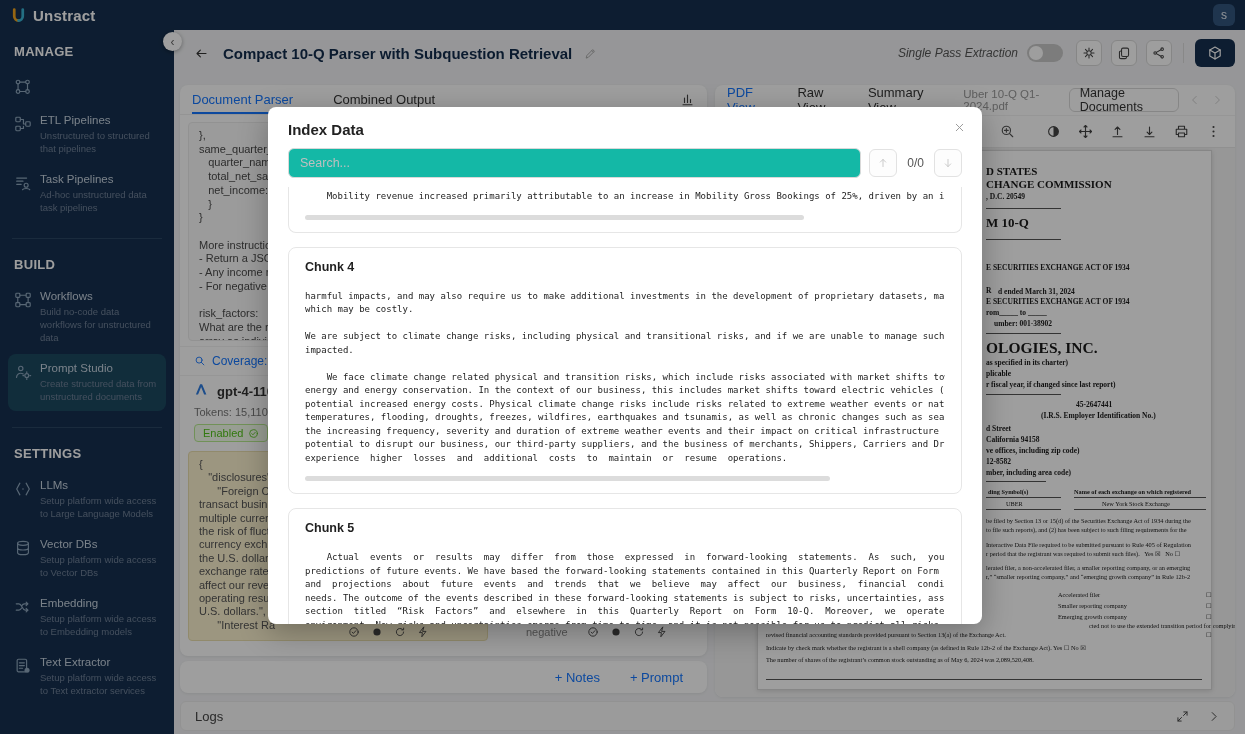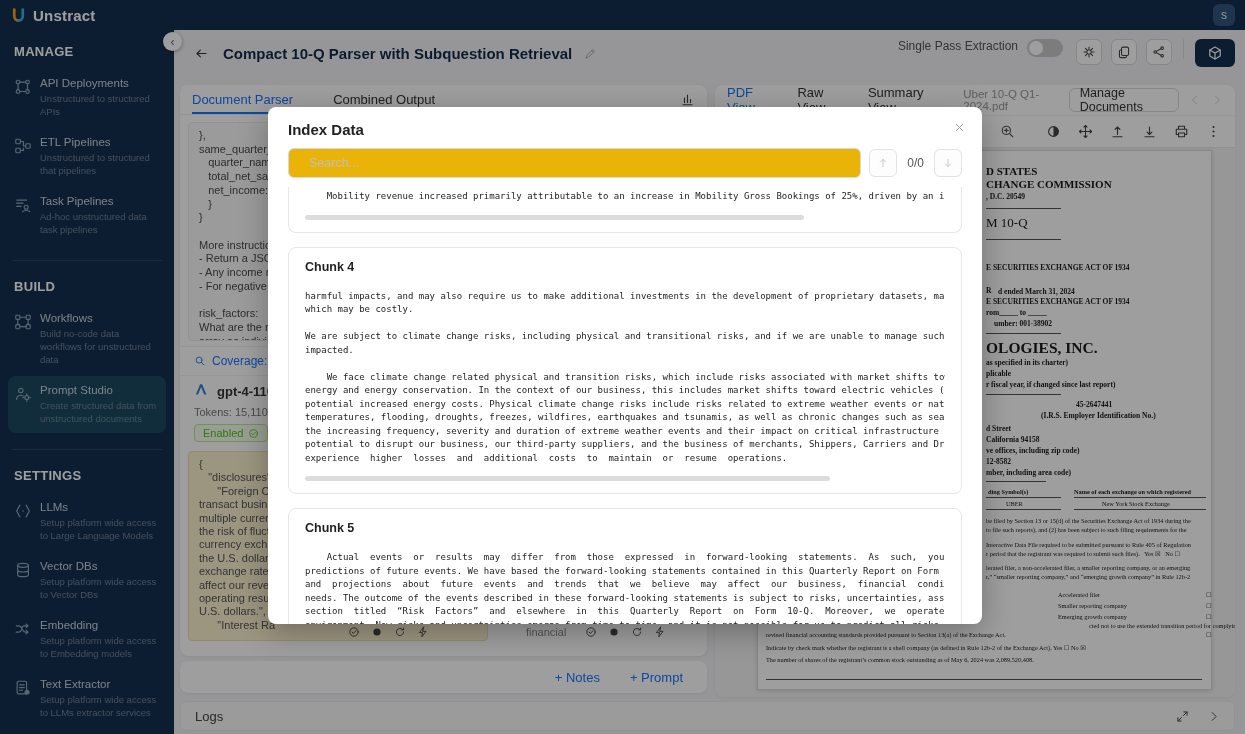--- a/index.html
+++ b/index.html
@@ -29,21 +29,21 @@
   .main { position:absolute; left:172px; top:30px; right:0; bottom:0; background:#f2f3f5; }
   .collapse { position:absolute; left:163px; top:32px; width:19px; height:19px; border-radius:50%; background:#fff; box-shadow:0 1px 4px rgba(0,0,0,.35); z-index:6; display:flex; align-items:center; justify-content:center; color:#666; font-size:12px; cursor:pointer; }
 
   .titlebar { position:absolute; left:0; top:0; right:0; height:46px; display:flex; align-items:center; padding:0 10px 0 22px; }
   .icon-btn { display:inline-flex; align-items:center; justify-content:center; color:#444; cursor:pointer; }
   .icon-btn svg, .mini svg { width:15px; height:15px; }
   .back { color:#333; margin-right:14px; }
   .page-title { font-size:15px; font-weight:bold; color:#132c4c; }
   .pencil { color:#a8a8a8; margin-left:12px; }
   .pencil svg { width:13px; height:13px; }
-  .tb-right { margin-left:auto; display:flex; align-items:flex-start; gap:9px; }
+  .tb-right { margin-left:auto; display:flex; align-items:center; gap:9px;font-style:italic; }
   .spe-label { font-size:12px; color:#555; }
   .toggle { width:36px; height:18px; border-radius:9px; background:#c9c9c9; position:relative; cursor:pointer; margin-right:4px; }
   .toggle-knob { position:absolute; left:2px; top:2px; width:14px; height:14px; border-radius:50%; background:#fff; }
   .tb-btn { width:26px; height:26px; border:1px solid #d9d9d9; border-radius:6px; background:#fff; color:#444; display:flex; align-items:center; justify-content:center; cursor:pointer; }
   .tb-btn svg { width:14px; height:14px; }
   .tb-sep { width:1px; height:20px; background:#dcdcdc; margin:0 2px; }
   .deploy-btn { width:40px; height:28px; border-radius:6px; background:#16304f; color:#fff; display:flex; align-items:center; justify-content:center; cursor:pointer; }
   .deploy-btn svg { width:16px; height:16px; }
 
   
@@ -81,40 +81,40 @@
   .manage-btn { border:1px solid #d9d9d9; border-radius:6px; height:24px; padding:0 10px; font-size:12.5px; color:#333; background:#fff; display:flex; align-items:center; cursor:pointer; }
   .pg-chev { color:#c9c9c9; } .pg-chev svg { width:12px; height:12px; }
   .rp-toolbar { position:absolute; left:0; top:30px; right:0; height:33px; border-top:1px solid #f2f2f2; border-bottom:1px solid #e9e9e9; display:flex; align-items:center; }
   .pdf-zoom { position:absolute; left:285px; color:#555; }
   .rp-tools { margin-left:auto; display:flex; gap:17px; padding-right:14px; color:#555; }
   .rp-tools svg, .pdf-zoom svg { width:15px; height:15px; }
   .viewer { position:absolute; left:0; top:63px; right:0; bottom:0; background:#f4f4f4; overflow:hidden; }
   .pdf-page { position:absolute; left:42px; top:2px; width:455px; height:540px; background:#fff; border:1px solid #d8d8d8; box-shadow:0 1px 5px rgba(0,0,0,.13); }
   .pl { position:absolute; font-family:"Liberation Serif",serif; color:#1a1a1a; white-space:pre; }
   .b11 { font-size:11px; font-weight:bold; }
-  .b13 { font-size:13px; font-weight:normal; }
+  .b13 { font-size:13px; font-weight:bold; }
   .b15 { font-size:15.5px; font-weight:bold; }
   .b7 { font-size:7.5px; font-weight:bold; }
   .b6 { font-size:6.3px; font-weight:bold; }
   .s6 { font-size:6.3px; }
   .prule { position:absolute; height:1px; background:#555; }
 
   
   .logs-bar { position:absolute; left:8px; top:671px; width:1055px; height:30px; background:#fafafa; border:1px solid #ececec; border-radius:6px; display:flex; align-items:center; padding:0 14px; color:#444; font-size:13px; }
   .logs-icons { margin-left:auto; display:flex; gap:18px; color:#555; }
   .logs-icons svg { width:13px; height:13px; }
 
   
   .mask { position:absolute; inset:0; background:rgba(0,0,0,.38); z-index:20; }
   .modal { position:absolute; left:268px; top:107px; width:714px; height:517px; background:#fff; border-radius:8px; z-index:30; box-shadow:0 8px 30px rgba(0,0,0,.28); padding:14px 20px; overflow:hidden; }
   .m-title { font-size:15px; font-weight:bold; color:#222; }
   .m-close { position:absolute; right:16px; top:14px; color:#999; cursor:pointer; }
   .m-close svg { width:13px; height:13px; }
   .m-search-row { display:flex; gap:8px; margin-top:10px; align-items:center; }
-  .m-input { flex:1; height:30px; border:1px solid #d9d9d9; border-radius:6px; padding:0 20px; font-size:12.5px; color:#333; outline:none; background:#eab308; }
+  .m-input { flex:1; height:30px; border:1px solid #d9d9d9; border-radius:6px; padding:0 11px; font-size:12.5px; color:#333; outline:none; background:#14b8a6; }
   .m-input::placeholder { color:#bfbfbf; }
   .m-nav-btn { width:28px; height:28px; border:1px solid #e2e2e2; border-radius:6px; background:#fdfdfd; color:#c5c5c5; display:flex; align-items:center; justify-content:center; cursor:pointer; }
   .m-nav-btn svg { width:12px; height:12px; }
   .m-counter { font-size:12px; color:#555; margin:0 2px; }
   .m-chunks { margin-top:9px; height:438px; overflow:hidden; display:flex; flex-direction:column; gap:14px; }
   .chunk-card { border:1px solid #e6e6e6; border-radius:8px; padding:12px 16px; flex:none; }
   .chunk-card.clipped { border-top:none; border-radius:0 0 8px 8px; padding-top:3px; }
   .chunk-title { font-size:12.5px; font-weight:bold; color:#1f1f1f; margin-bottom:16px; }
   .m-line { font-family:"DejaVu Sans Mono",monospace; font-size:9px; line-height:13.5px; color:#222; white-space:pre; overflow:hidden; }
   .h-scroll { height:5px; background:#dcdcdc; border-radius:3px; margin-top:11px; }
@@ -139,24 +139,20 @@
       <div class="side-section">
         <div class="side-label">MANAGE</div>
         <div class="side-item">
           <span class="si-icon"><svg viewBox="0 0 20 20" fill="none" stroke="currentColor" stroke-width="1.5" stroke-linecap="round" stroke-linejoin="round">
               <circle cx="4.5" cy="4.5" r="2"></circle>
               <circle cx="15" cy="4.5" r="2"></circle>
               <circle cx="4.5" cy="15" r="2"></circle>
               <circle cx="15" cy="15" r="2"></circle>
               <path d="M6.5 4.5h6.5M4.5 6.5v6.5M15 6.5v6.5M6.5 15h6.5"></path>
             </svg></span>
-          <div>
-            <div class="si-title">API Deployments</div>
-            <div class="si-desc">Unstructured to structured APIs</div>
-          </div>
         </div>
         <div class="side-item">
           <span class="si-icon"><svg viewBox="0 0 20 20" fill="none" stroke="currentColor" stroke-width="1.5" stroke-linecap="round" stroke-linejoin="round">
               <rect x="2" y="2.5" width="5" height="5" rx="1"></rect>
               <rect x="13" y="7.5" width="5" height="5" rx="1"></rect>
               <rect x="2" y="12.5" width="5" height="5" rx="1"></rect>
               <path d="M7 5h3.5v5H13M7 15h3.5v-2.5"></path>
             </svg></span>
           <div>
             <div class="si-title">ETL Pipelines</div>
@@ -237,21 +233,21 @@
           </div>
         </div>
         <div class="side-item">
           <span class="si-icon"><svg viewBox="0 0 20 20" fill="none" stroke="currentColor" stroke-width="1.5" stroke-linecap="round" stroke-linejoin="round">
               <rect x="3.5" y="2.5" width="10.5" height="14" rx="1.5"></rect>
               <path d="M6 6.5h5.5M6 9.5h5.5M6 12.5h3.5"></path>
               <circle cx="14.5" cy="14.8" r="2.8" class="f"></circle>
             </svg></span>
           <div>
             <div class="si-title">Text Extractor</div>
-            <div class="si-desc">Setup platform wide access to LLMs extractor services</div>
+            <div class="si-desc">Setup platform wide access to Text extractor services</div>
           </div>
         </div>
         <div class="side-item"></div>
       </div>
     </aside>
   <div class="collapse">‹</div>
 
   <main class="main">
 
     <div class="titlebar">
@@ -398,21 +394,21 @@
               <path d="M16 10a6 6 0 1 1-2-4.5M16 3.5v3h-3"></path>
             </svg>
           </span>
           <span class="icon-btn">
             <svg viewBox="0 0 20 20" fill="none" stroke="currentColor" stroke-width="1.5" stroke-linecap="round" stroke-linejoin="round">
               <path d="M11 2L4 11h5l-1 7 7-9h-5z"></path>
             </svg>
           </span>
         </div>
       <div class="out-footer-right" id="out-footer-right">
-        <span class="doc-type-label">financial</span>
+        <span class="doc-type-label">negative</span>
       <span class="icon-btn">
             <svg viewBox="0 0 20 20" fill="none" stroke="currentColor" stroke-width="1.5" stroke-linecap="round" stroke-linejoin="round">
               <circle cx="10" cy="10" r="7"></circle>
               <path d="M6.8 10.2l2.2 2.2 4.2-4.6"></path>
             </svg>
           </span>
           <span class="icon-btn">
             <svg viewBox="0 0 20 20" fill="none" stroke="currentColor" stroke-width="1.5" stroke-linecap="round" stroke-linejoin="round">
               <circle cx="10" cy="10" r="6" fill="currentColor" stroke="none"></circle>
             </svg>

